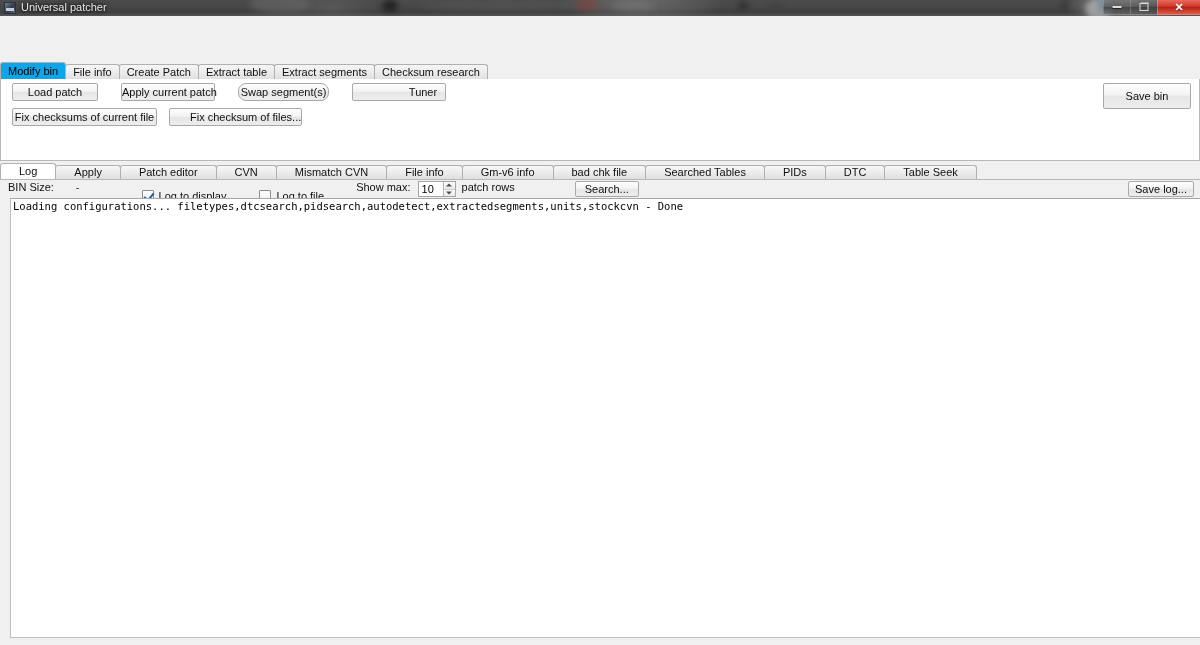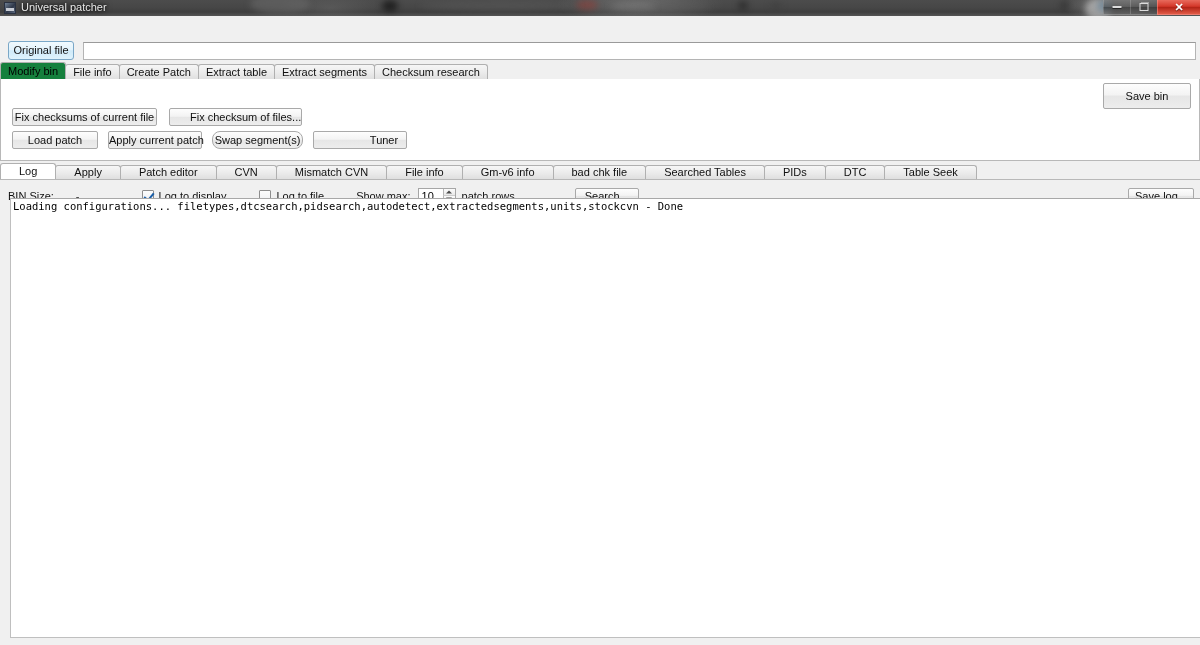--- a/index.html
+++ b/index.html
@@ -221,21 +221,21 @@
     background: linear-gradient(to bottom, #f6f6f6 0%, #ebebeb 55%, #e0e0e0 100%);
     border: 1px solid #b0b0b0;
     border-bottom: none;
     border-radius: 3px 3px 0 0;
     margin-right: -1px;
     box-sizing: border-box;
     cursor: default;
     white-space: nowrap;
   }
   .tab.active {
-    background: #15803d;
+    background: #0ea5e9;
     height: 17px;
     line-height: 16px;
     color: #000000;
     border-color: #b0b0b0;
     position: relative;
     z-index: 3;
   }
 
   
   .panel {
@@ -244,22 +244,21 @@
     width: 1200px; height: 82px;
     background: #ffffff;
     border: 1px solid #b8b8b8;
     border-top: none;
     box-sizing: border-box;
   }
   .btn-row1 {
     position: absolute;
     left: 11px; top: 4px;
     display: flex;
-    gap: 10px;
-    margin-top: 48px;
+    gap: 23px;
   }
   .btn-row2 {
     position: absolute;
     left: 11px; top: 29px;
     display: flex;
     gap: 12px;
     justify-content: flex-end;
   }
   .btn-load { width: 86px; height: 18px; line-height: 16px; }
   .btn-apply { width: 94px; height: 18px; line-height: 16px; }
@@ -305,21 +304,20 @@
     position: relative;
     z-index: 3;
   }
 
   
   .logcontrols {
     position: absolute;
     left: 0; top: 181px;
     width: 1200px; height: 29px;
     display: flex;
-    align-items: center;
     background: #f0f0f0;
   }
   .lbl { font-size: 11px; color: #111111; white-space: nowrap; }
   .binsize-label { margin-left: 8px; }
   .binsize-value { margin-left: 22px; color: #333333; }
   .ctl-chk1 { margin-left: 62px; }
   .ctl-chk2 { margin-left: 33px; }
   .showmax-label { margin-left: 32px; }
   .spinner {
     margin-left: 7px;
@@ -419,24 +417,20 @@
       <div class="win-btn">
         <span class="win-glyph glyph-max"></span>
       </div>
       <div class="win-btn close">
         <span class="win-glyph glyph-close">✕</span>
       </div>
     </div>
   </div>
 
 
-  <div class="file-row">
-    <button class="btn btn-original">Original file</button>
-    <input class="path-field" type="text" value="" placeholder="" style="">
-  </div>
 
   <div class="tabstrip">
     <div class="tab active">Modify bin</div>
     <div class="tab">File info</div>
     <div class="tab">Create Patch</div>
     <div class="tab">Extract table</div>
     <div class="tab">Extract segments</div>
     <div class="tab">Checksum research</div>
   </div>
 

